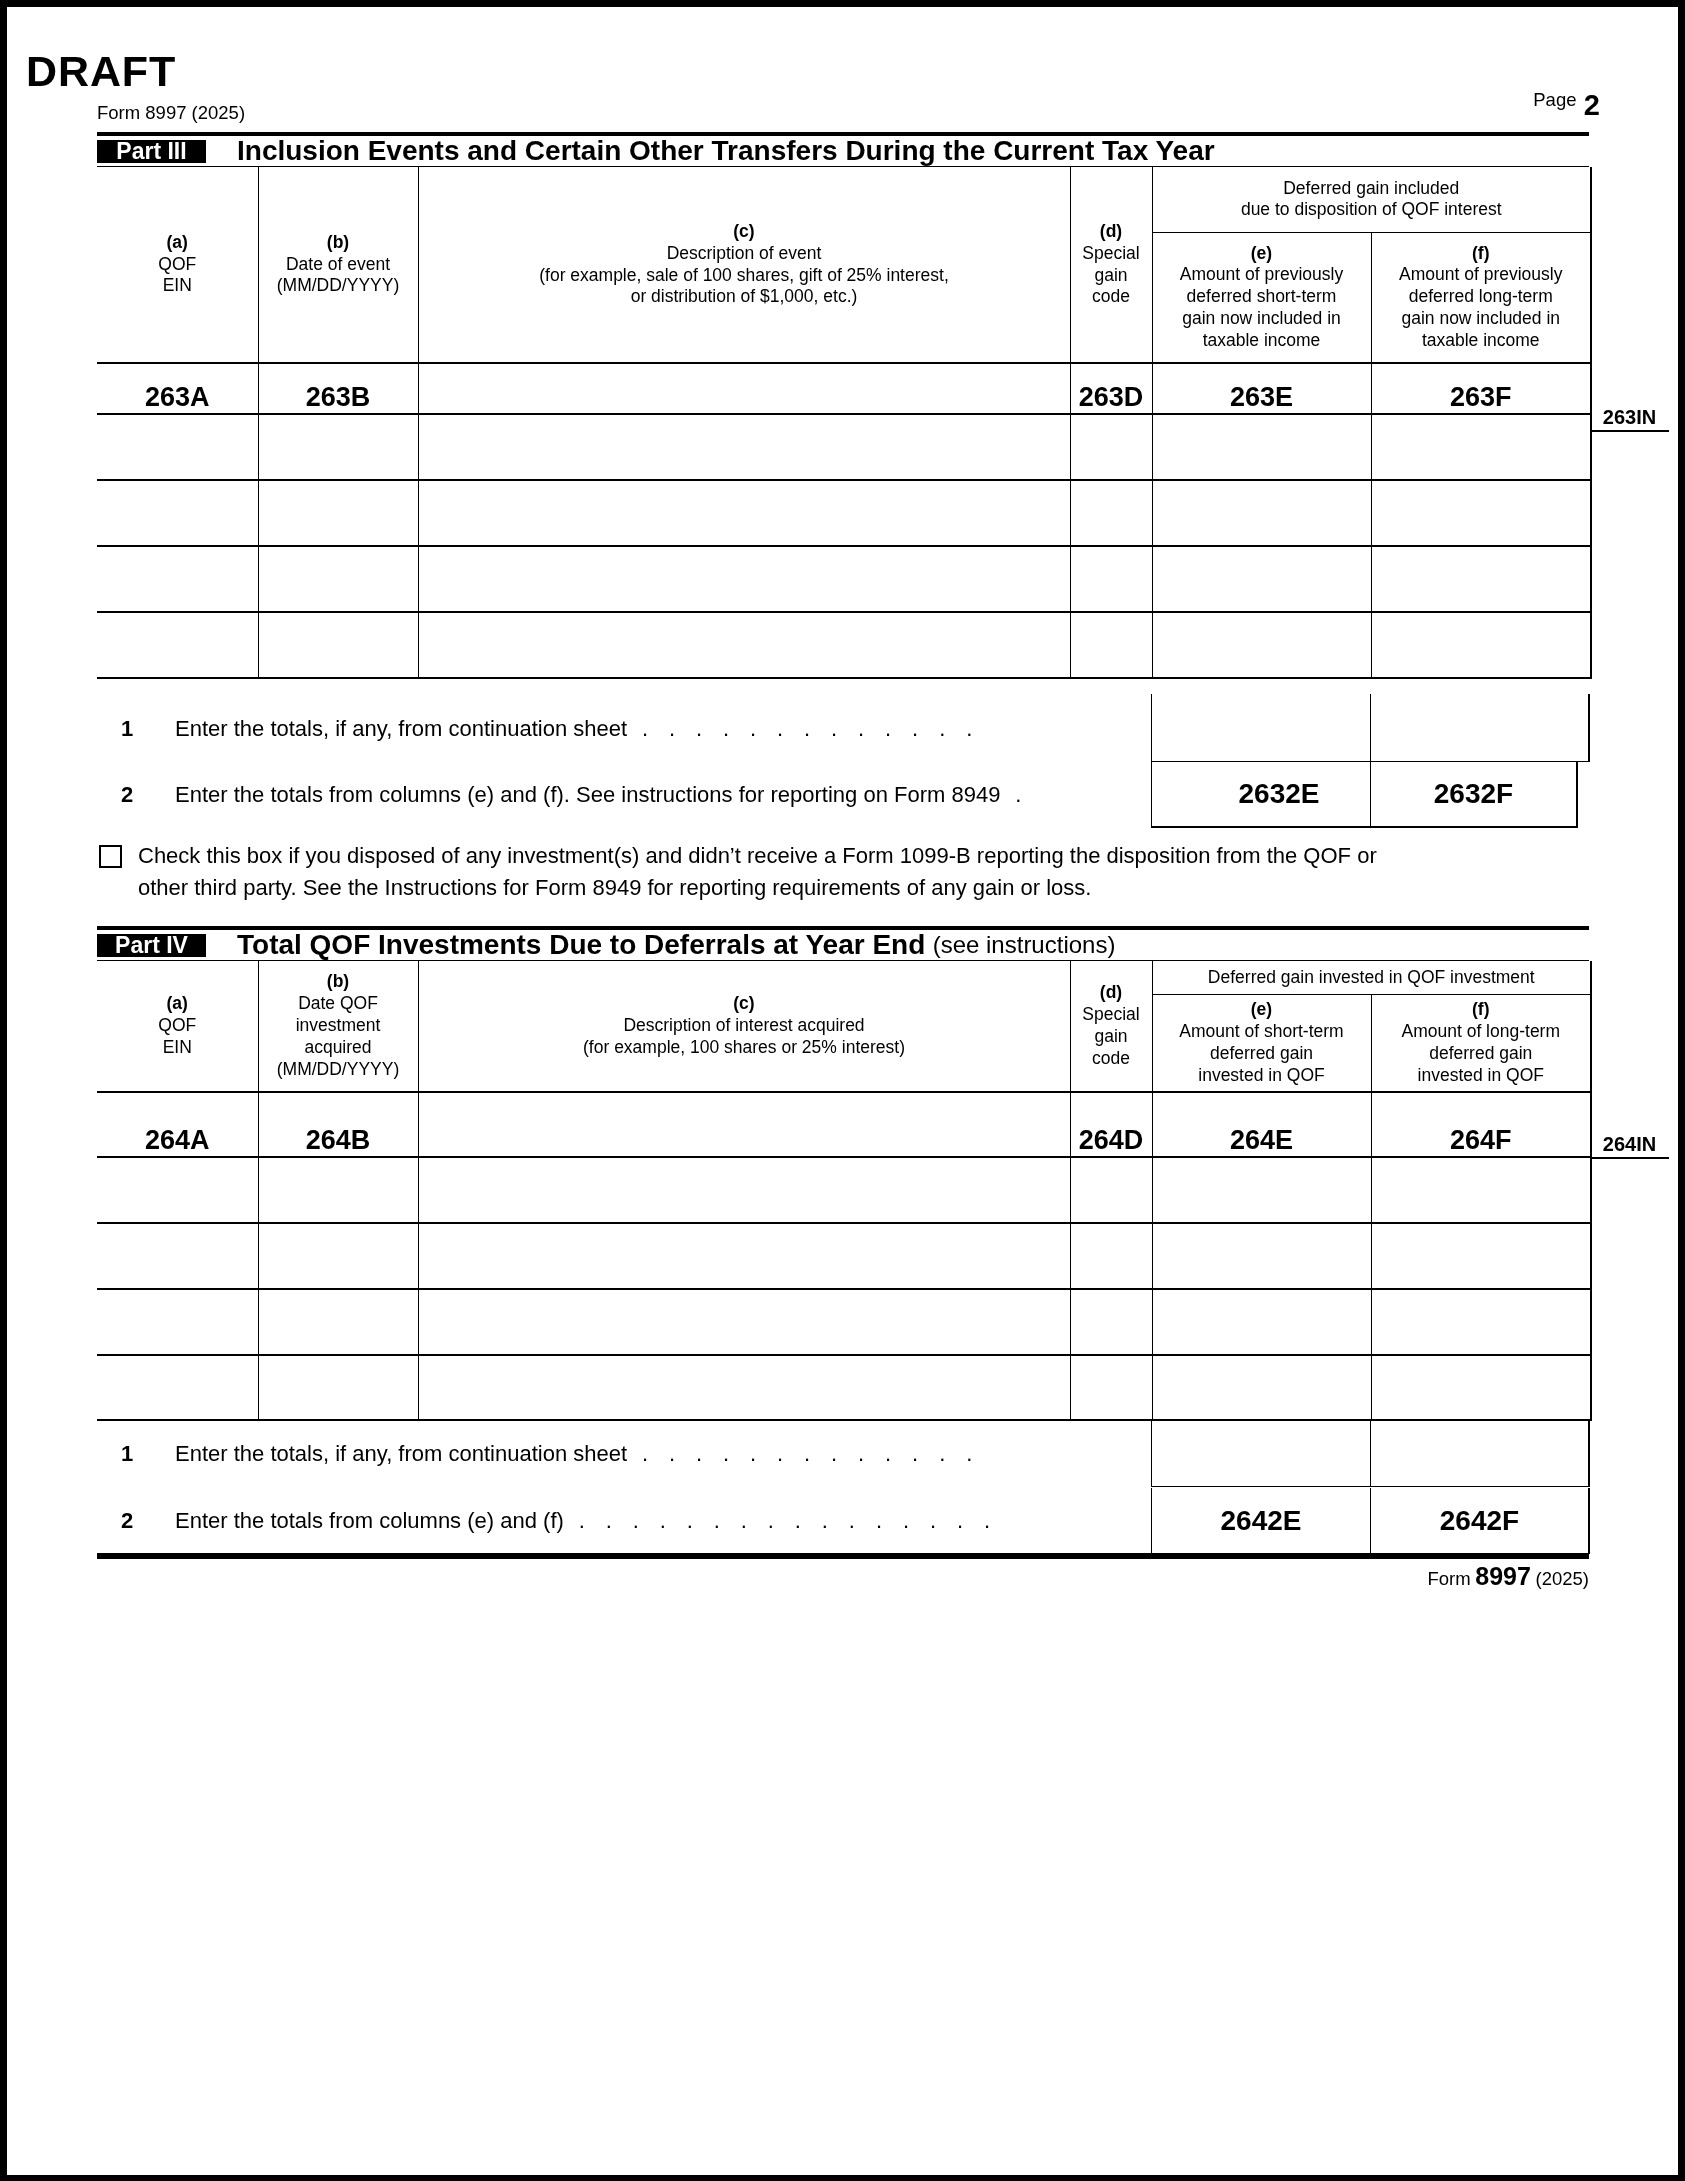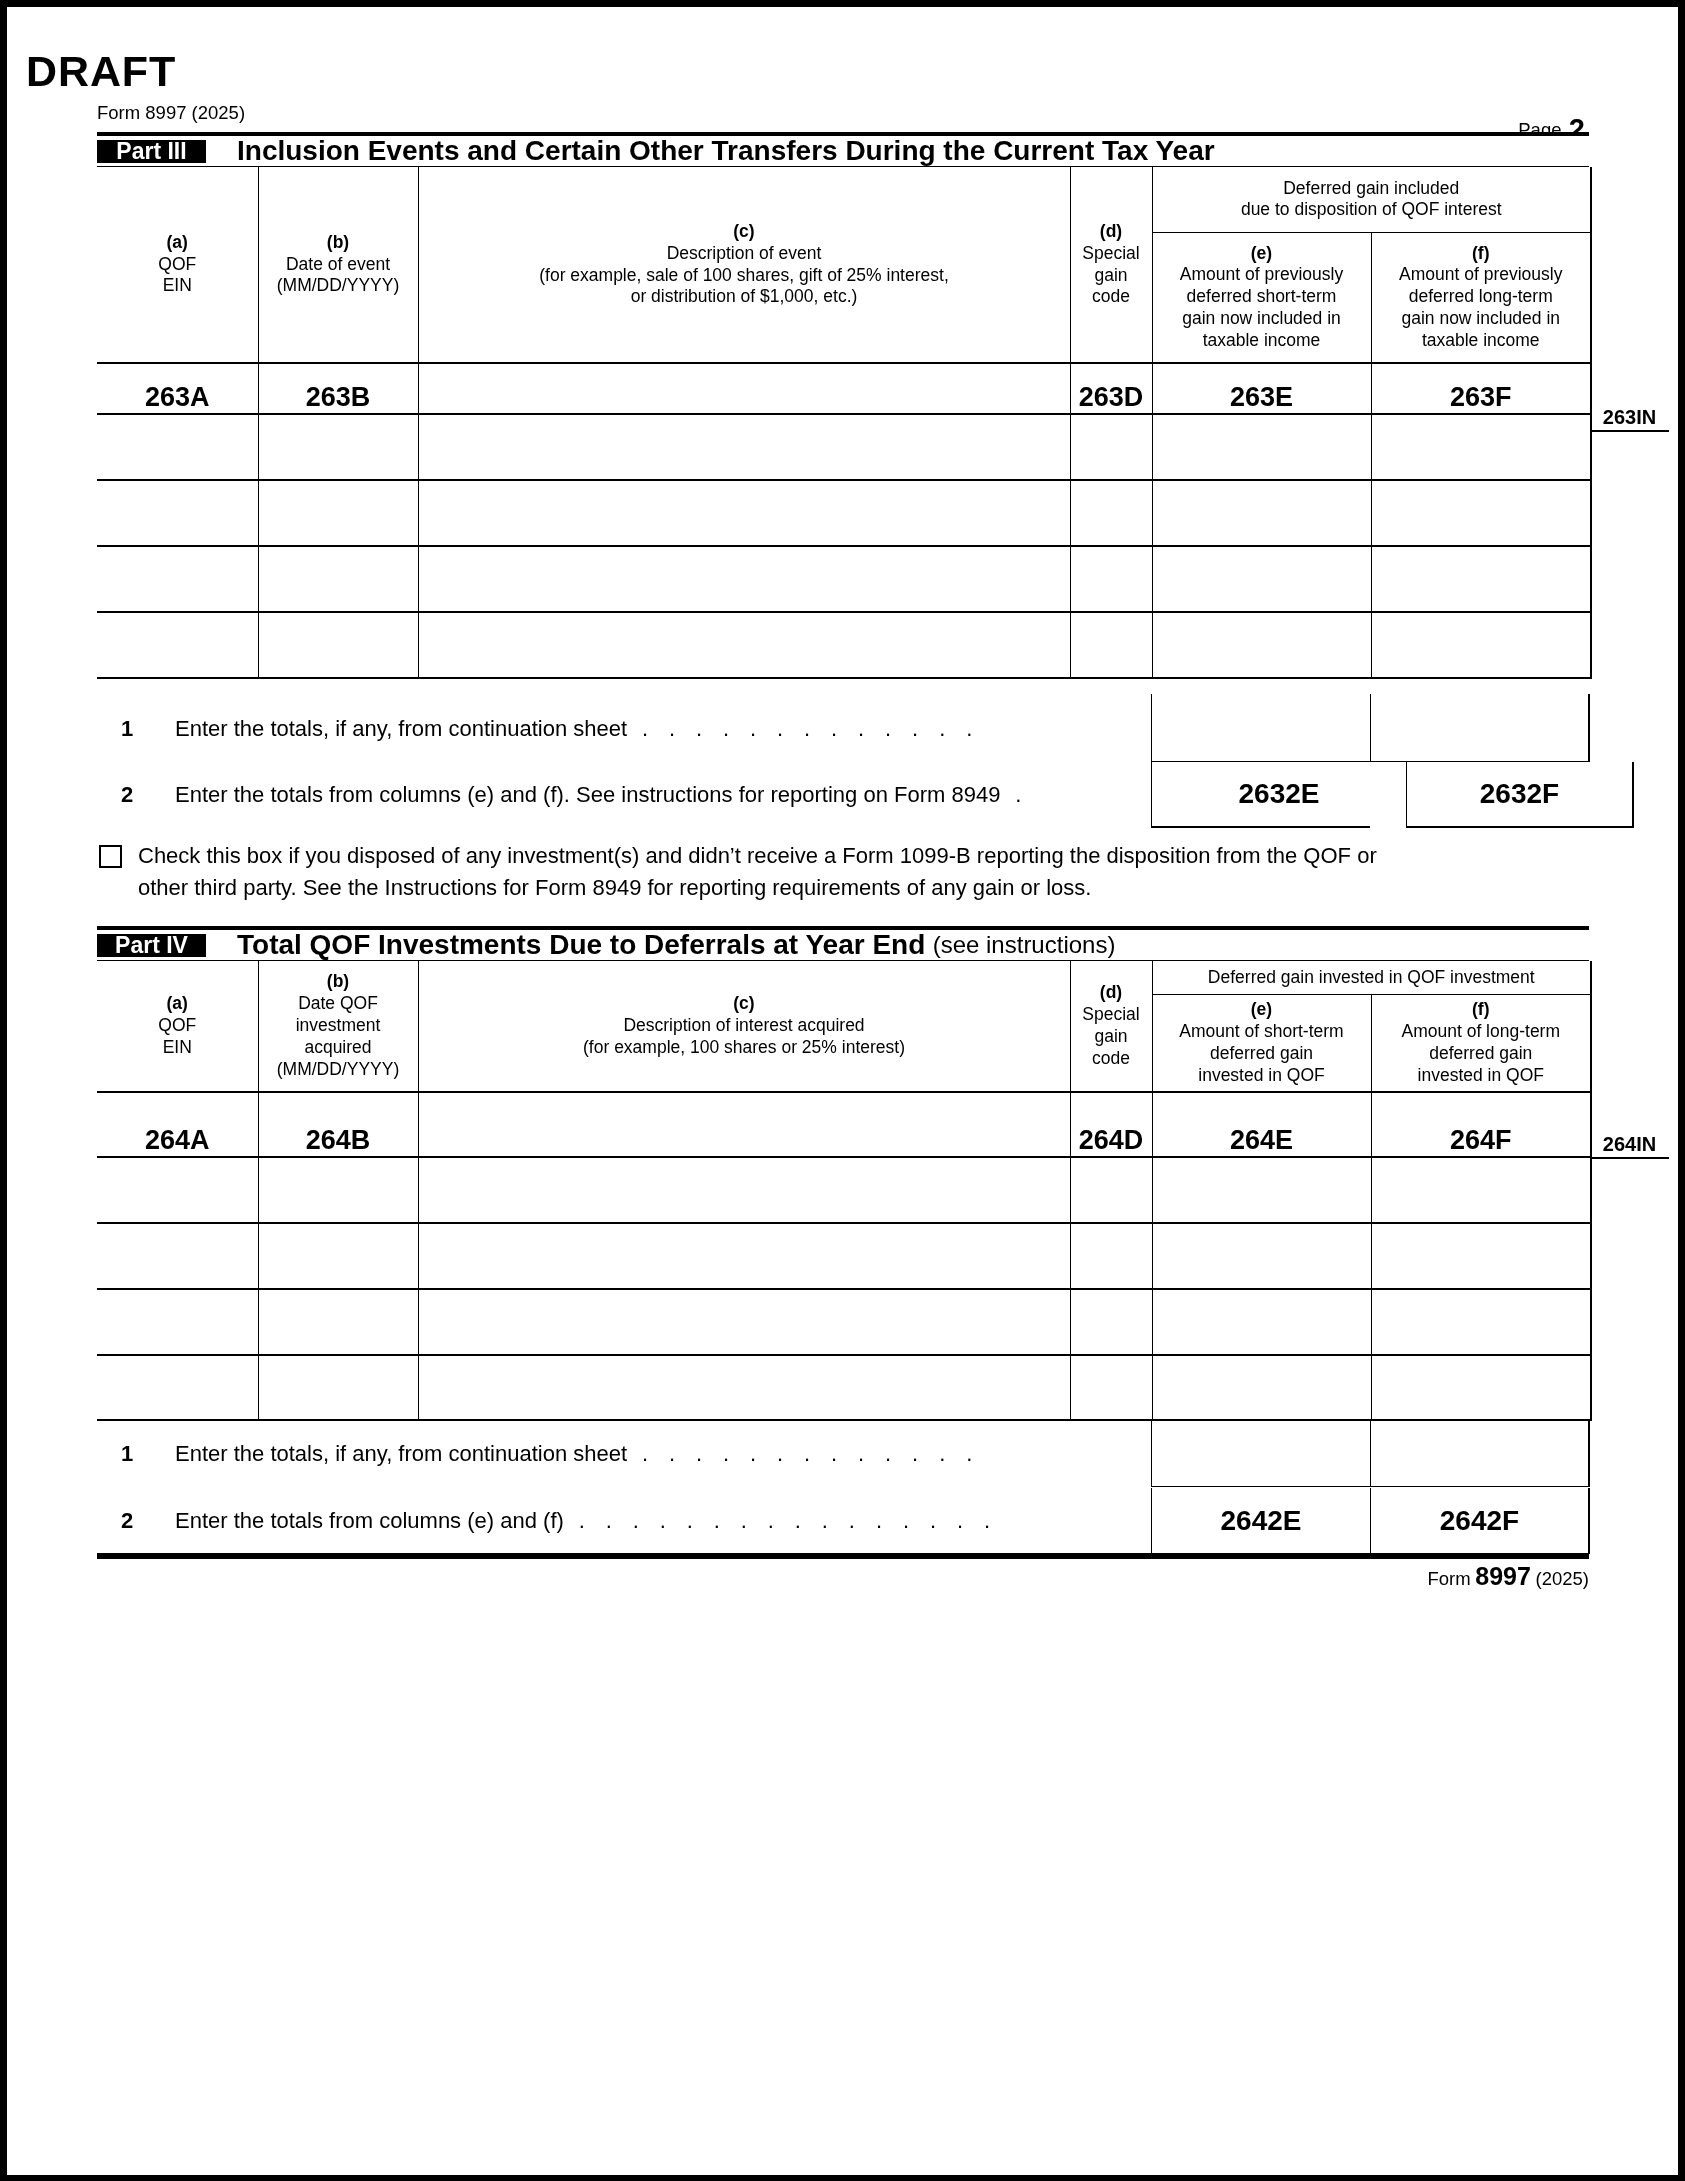--- a/index.html
+++ b/index.html
@@ -5,21 +5,21 @@
   html,body{margin:0;padding:0;background:#fff;}
   .page{position:relative;width:1685px;height:2182px;background:#fff;color:#000;
         font-family:"Liberation Sans", sans-serif;overflow:hidden;}
   .frame-border{position:absolute;inset:0;border:7.4px solid #000;pointer-events:none;z-index:50;}
   .abs{position:absolute;}
   .pre{white-space:pre-line;}
 
   
   .draft{left:26px;top:14.8px;font-size:43px;font-weight:bold;letter-spacing:0.9px;margin-top:32px;}
   .form-ref-top{left:97px;top:102px;font-size:18.5px;}
-  .page-ind{right:100px;top:89px;display:flex;align-items:center;font-size:18.5px;margin-top:24px;}
+  .page-ind{right:85px;top:89px;display:flex;align-items:flex-start;font-size:18.5px;}
   .page-ind .num{font-size:29px;font-weight:bold;margin-left:7.4px;}
 
   
   .part-bar{width:1492px;height:35px;border-top:4.6px solid #000;border-bottom:1.8px solid #000;
             box-sizing:border-box;display:flex;align-items:center;background:#fff;}
   .part-label{width:109px;height:23px;background:#000;color:#fff;font-size:23px;font-weight:bold;
               display:flex;align-items:center;justify-content:center;flex:0 0 auto;}
   .part-title{margin-left:31px;font-size:28px;font-weight:bold;white-space:nowrap;text-align:right;}
   .part-title-suffix{font-weight:normal;font-size:24px;margin-left:7.4px;}
 
@@ -175,21 +175,21 @@
   </div>
   <div class="abs tot-box bl bb2" style="left:1151px;top:694px;width:219px;height:68px;"></div>
   <div class="abs tot-box bl br bb2" style="left:1370px;top:694px;width:220px;height:68px;"></div>
 
   <div class="abs tot-line" style="left:97px;top:762px;width:1048px;height:66px;">
     <span class="tot-num">2</span>
     <span class="tot-text">Enter the totals from columns (e) and (f). See instructions for reporting on Form 8949</span>
     <span class="dots">.</span>
   </div>
   <div class="abs tot-box bl bb3" style="left:1151px;top:762px;width:219px;height:66px;padding-left:36px;">2632E</div>
-  <div class="abs tot-box bl br bb3" style="left:1370px;top:762px;width:228px;height:66px;margin-left:36px;">2632F</div>
+  <div class="abs tot-box bl br bb3" style="left:1370px;top:762px;width:208px;height:66px;">2632F</div>
 
   <div class="abs cb-box" style="left:99px;top:845px;"></div>
   <div class="abs cb-text pre" style="left:138px;top:840px;width:1504px;">Check this box if you disposed of any investment(s) and didn’t receive a Form 1099-B reporting the disposition from the QOF or
 other third party. See the Instructions for Form 8949 for reporting requirements of any gain or loss.</div>
 
   <div class="abs part-bar" style="left:97px;top:926px;">
     <div class="part-label">Part IV</div>
     <div class="part-title">Total QOF Investments Due to Deferrals at Year End</div>
     <div class="part-title-suffix">(see instructions)</div>
   </div>

